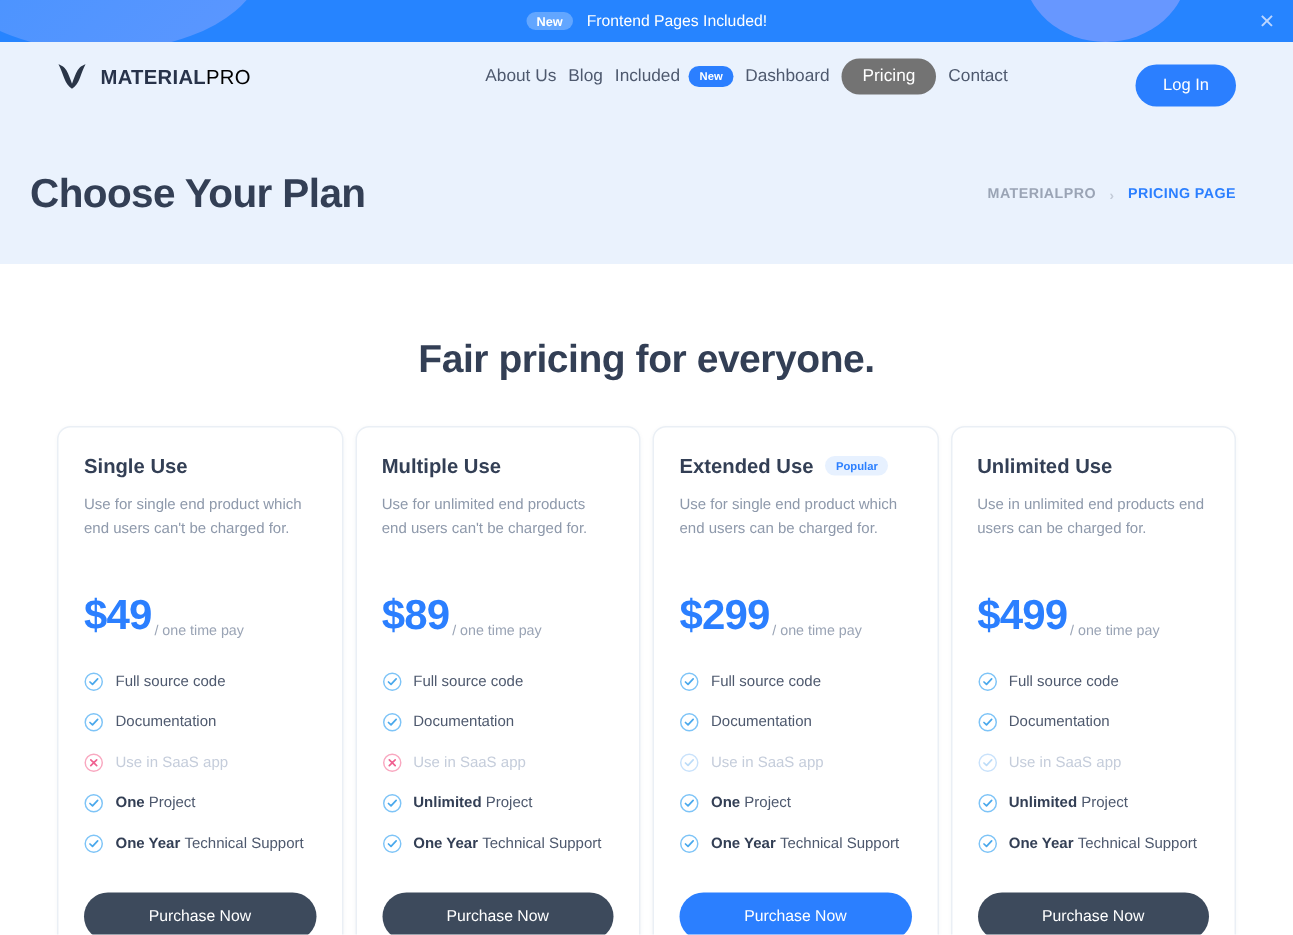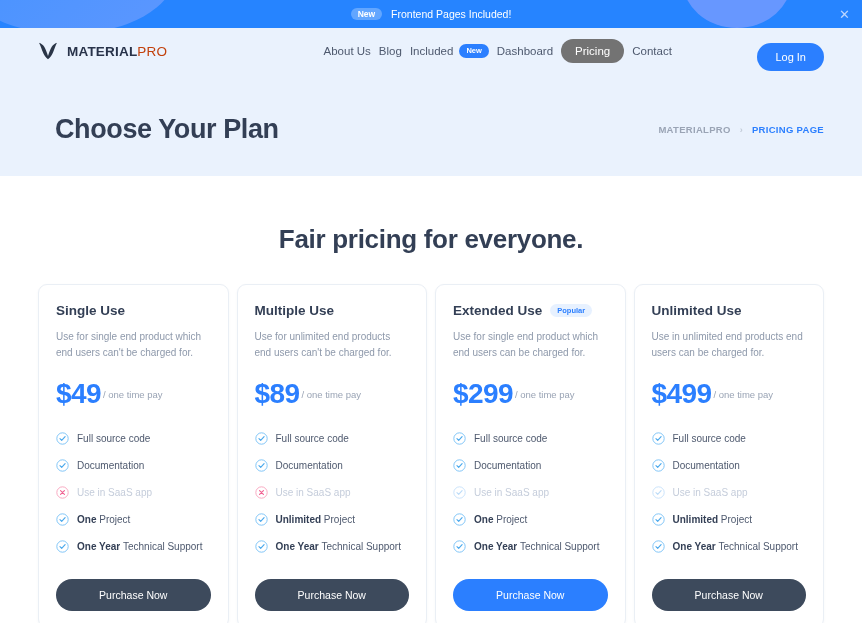--- a/index.html
+++ b/index.html
@@ -88,21 +88,21 @@
     gap: 9px;
     width: 200px;
   }
   .brand-mark { width: 20px; height: 18px; display: block; }
   .brand-text {
     font-size: 13.5px;
     letter-spacing: .2px;
     white-space: nowrap;
   }
   .brand-text .b1 { color: #28334a; font-weight: bold; }
-  .brand-text .b2 { color: #c2410c; font-weight: normal; }
+  .brand-text .b2 { color: #000000; font-weight: normal; }
 
   .nav-links {
     flex: 1;
     display: flex;
     align-items: center;
     justify-content: center;
     gap: 8px;
   }
   .nav-link {
     font-size: 11.5px;
@@ -138,21 +138,21 @@
     cursor: pointer;
     font-family: inherit;
     margin-top: 12px;
   }
 
   
   .hero-row {
     display: flex;
     align-items: center;
     justify-content: space-between;
-    padding: 40px 38px 0 55px;
+    padding: 40px 38px 0 20px;
   }
   .hero-title {
     font-size: 27px;
     font-weight: bold;
     color: #333f55;
     letter-spacing: -.4px;
   }
   .breadcrumb {
     display: flex;
     align-items: center;
@@ -220,23 +220,23 @@
     line-height: 1;
   }
   .card-desc {
     margin-top: 11px;
     font-size: 10px;
     line-height: 1.55;
     color: #8e99ab;
     min-height: 31px;
   }
   .price-row {
-    margin-top: 18px;
-    display: flex;
-    align-items: center;
+    margin-top: 34px;
+    display: flex;
+    align-items: flex-end;
   }
   .price {
     font-size: 28px;
     font-weight: bold;
     color: #2b7fff;
     letter-spacing: -.6px;
   }
   .price-per {
     font-size: 9.5px;
     color: #9aa4b5;

